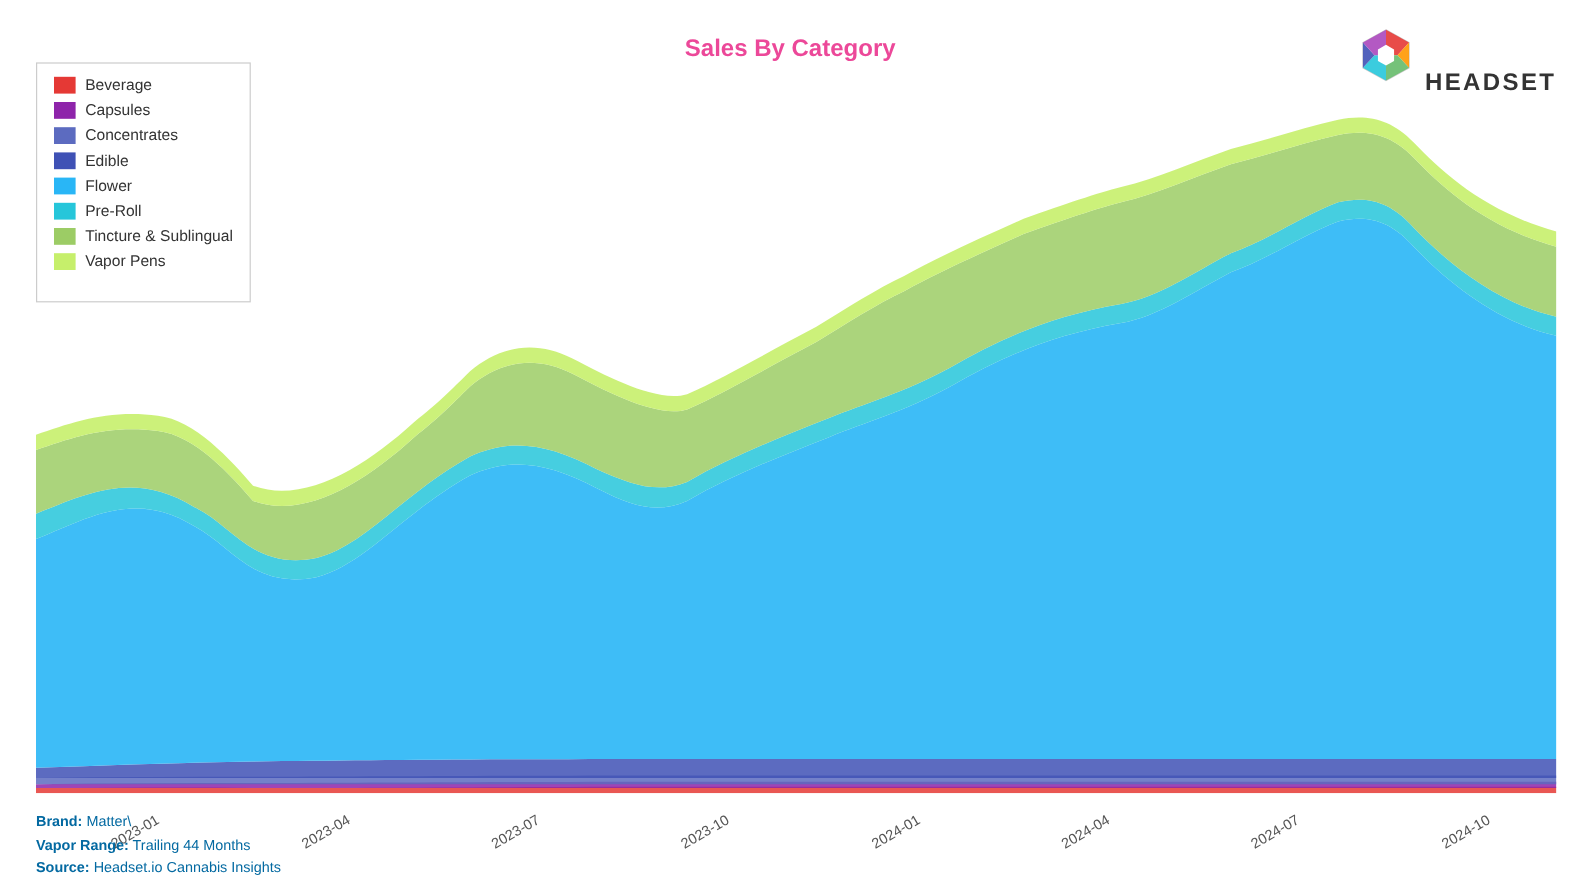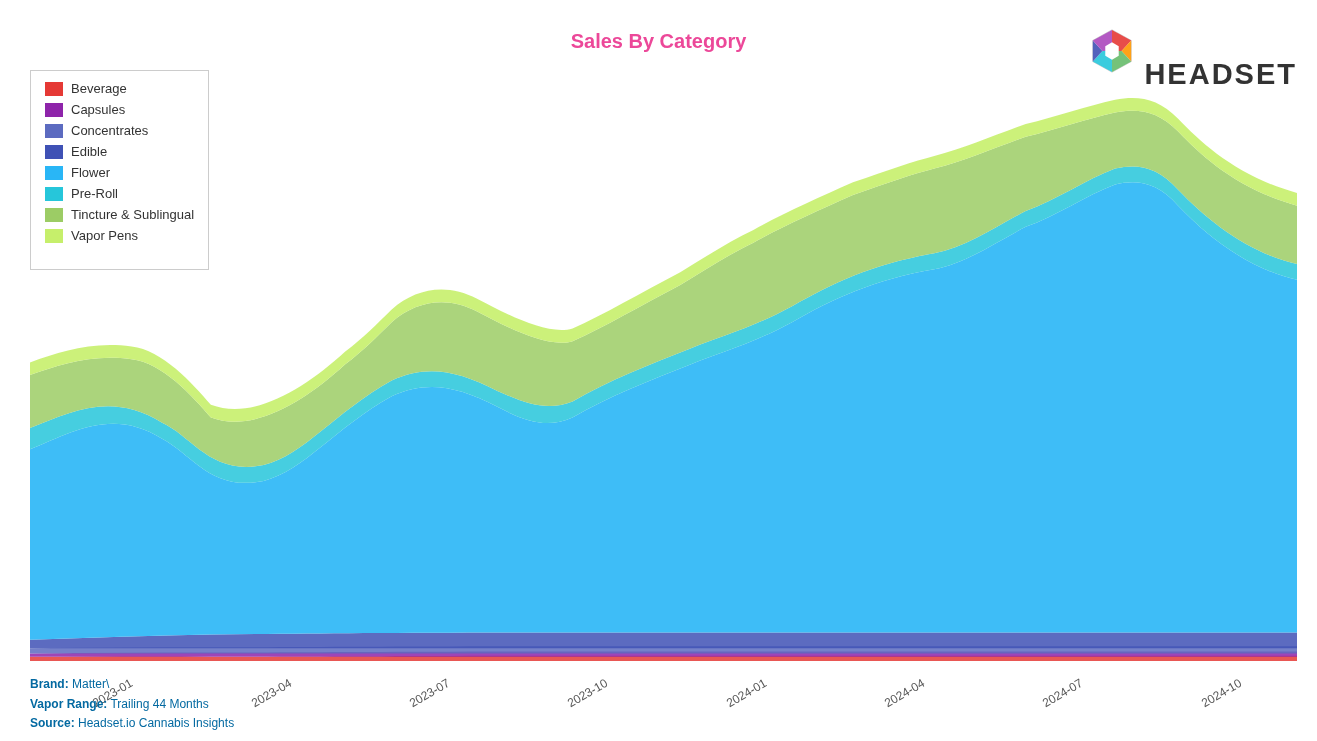--- a/index.html
+++ b/index.html
@@ -28,21 +28,21 @@
       align-items: center;
       gap: 8px;
     }
 
     .logo-icon {
       width: 48px;
       height: 48px;
     }
 
     .logo-text {
-      font-size: 29px;
+      font-size: 20px;
       font-weight: bold;
       color: #333;
       letter-spacing: 2px;
       margin-top: 48px;
     }
 
     
     .chart-title {
       position: absolute;
       top: 30px;
@@ -50,21 +50,21 @@
       right: 0;
       text-align: center;
       font-size: 20px;
       font-weight: bold;
       color: #ec4899;
     }
 
     
     .legend {
       position: absolute;
-      top: 70px;
+      top: 52px;
       left: 30px;
       background: #fff;
       border: 1px solid #ccc;
       padding: 10px 14px;
       z-index: 10;
     }
 
     .legend-item {
       display: flex;
       align-items: center;

